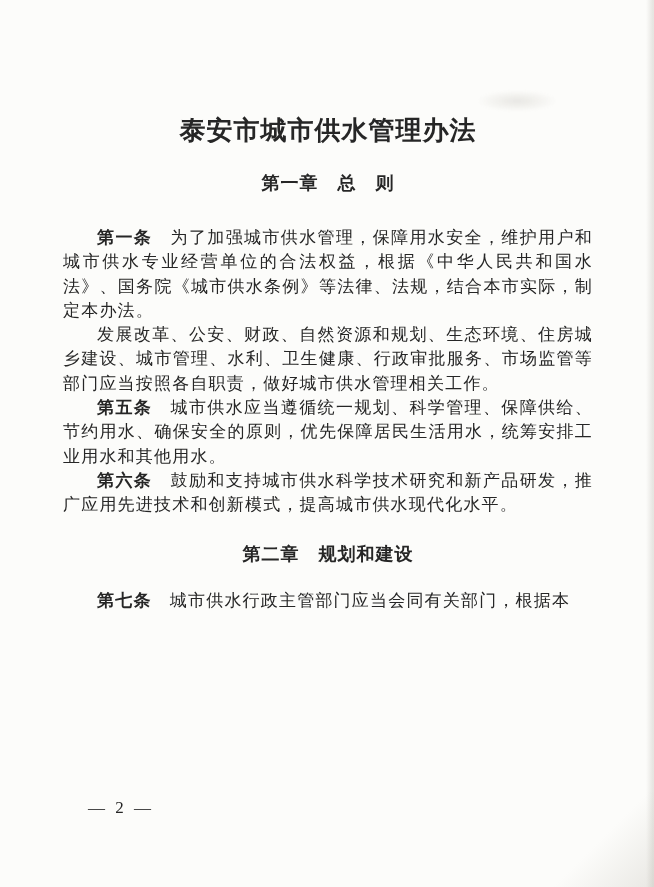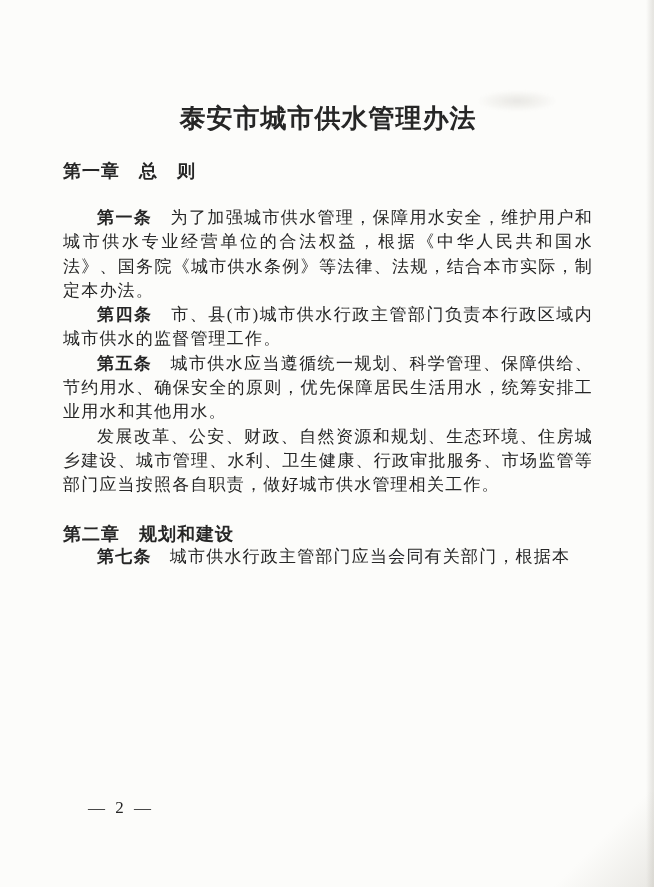--- a/index.html
+++ b/index.html
@@ -15,57 +15,58 @@
     overflow: hidden;
     color: var(--ink, #262626);
   }
   .content {
     position: absolute;
     left: 63px;
     top: 104px;
     width: 530px;
   }
   .doc-title {
-    margin: 0;
+    margin: 12px;
     font-family: "Liberation Sans", "DejaVu Sans", sans-serif;
     font-weight: 700;
     font-size: 26px;
     line-height: 28px;
     letter-spacing: 1px;
     text-align: center;
     color: var(--ink, #1c1c1c);
   }
   .chapter {
     margin: 28px 0 0 0;
     font-family: "Liberation Sans", "DejaVu Sans", sans-serif;
     font-weight: 700;
     font-size: 18px;
     line-height: 22px;
     letter-spacing: 1px;
-    text-align: left;
+    text-align: center;
     color: var(--ink, #1c1c1c);
   }
   .chapter.second {
     margin-top: 25px;
   }
   .para {
     margin: 0;
     font-family: "Liberation Serif", "DejaVu Serif", serif;
     font-size: 17px;
     line-height: 24.3px;
     letter-spacing: 1.2px;
     text-indent: 2em;
     text-align: justify;
     text-justify: inter-character;
     color: var(--ink, #2a2a2a);
   }
   .para.first {
-    margin-top: 24px;
+    margin-top: 32px;
   }
   .para.after-chapter {
+    margin-top: 24px;
   }
   .lead {
     font-family: "Liberation Sans", "DejaVu Sans", sans-serif;
     font-weight: 700;
   }
   .page-number {
     position: absolute;
     left: 88px;
     top: 796px;
     font-family: "Liberation Serif", "DejaVu Serif", serif;
@@ -117,26 +118,26 @@
   <div class="content">
 
     <h1 class="doc-title">泰安市城市供水管理办法</h1>
 
     <h2 class="chapter">第一章　总　则</h2>
 
     <p class="para first"><span class="lead">第一条　</span><span>为了加强城市供水管理，保障用水安全，维护用户和城市供水专业经营单位的合法权益，根据《中华人民共和国水法》、国务院《城市供水条例》等法律、法规，结合本市实际，制定本办法。</span></p>
 
 
 
-    <p class="para"><span class="lead">第四条　</span><span>市、县(市)城市供水行政主管部门负责本行政区域内城市供水的监督管理工作。</span></p>
+
+    <p class="para"><span>发展改革、公安、财政、自然资源和规划、生态环境、住房城乡建设、城市管理、水利、卫生健康、行政审批服务、市场监管等部门应当按照各自职责，做好城市供水管理相关工作。</span></p>
 
     <p class="para"><span class="lead">第五条　</span><span>城市供水应当遵循统一规划、科学管理、保障供给、节约用水、确保安全的原则，优先保障居民生活用水，统筹安排工业用水和其他用水。</span></p>
 
-    <p class="para"><span>发展改革、公安、财政、自然资源和规划、生态环境、住房城乡建设、城市管理、水利、卫生健康、行政审批服务、市场监管等部门应当按照各自职责，做好城市供水管理相关工作。</span></p>
-
+    <p class="para"><span class="lead">第六条　</span><span>鼓励和支持城市供水科学技术研究和新产品研发，推广应用先进技术和创新模式，提高城市供水现代化水平。</span></p>
 
     <h2 class="chapter second">第二章　规划和建设</h2>
 
     <p class="para after-chapter"><span class="lead">第七条　</span><span>城市供水行政主管部门应当会同有关部门，根据本</span></p>
 
   </div>
 
   <div class="page-number">— 2 —</div>
 
 </div>

